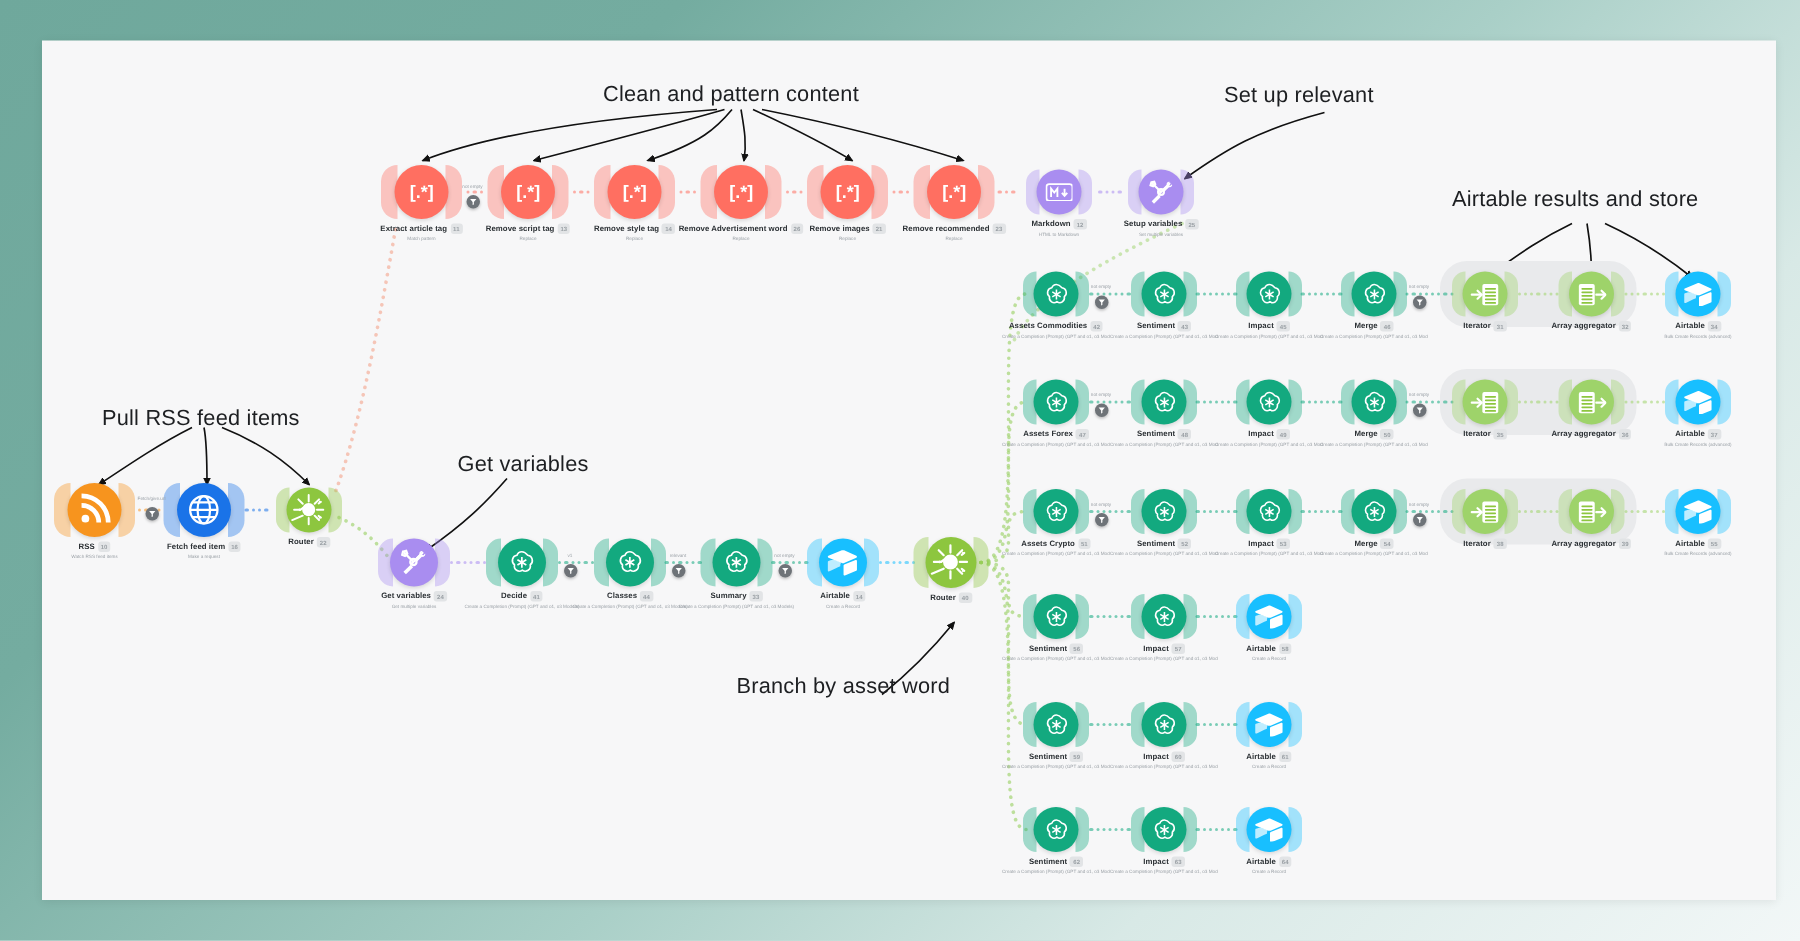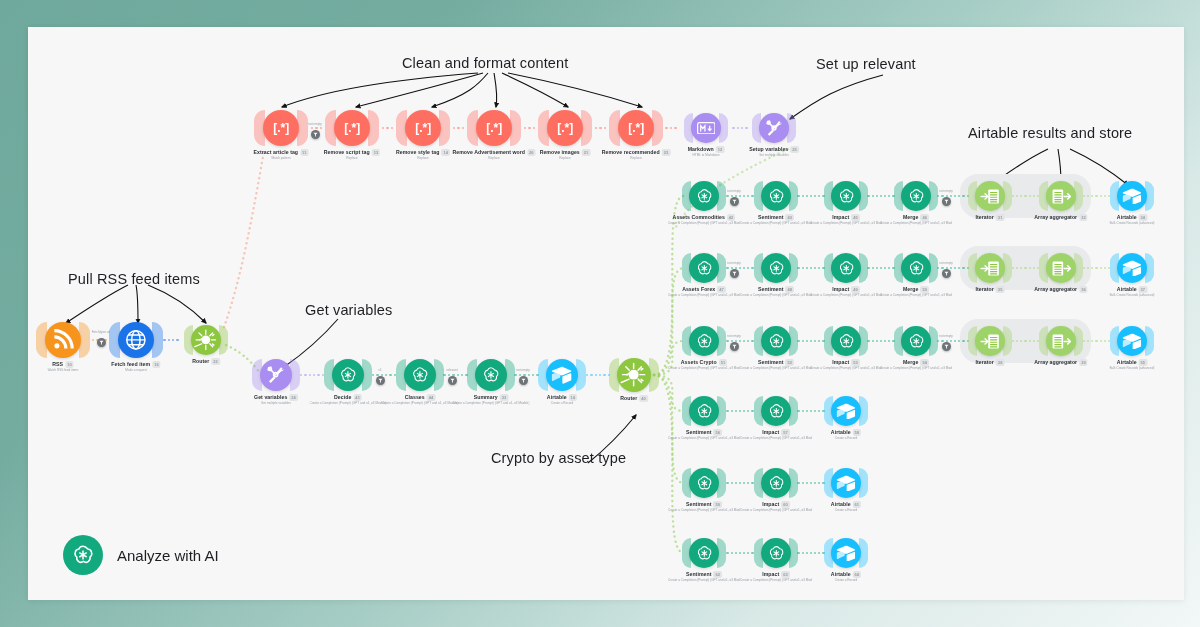--- a/index.html
+++ b/index.html
@@ -1221,30 +1221,21 @@
         <path d="M11.3 14.1l-2.8 1.3-.3.1-5.8 2.8c-.6.3-1.3-.1-1.3-.7v-7c0-.2.1-.4.3-.6.1-.1.2-.2.3-.2l1.5-.5c2.4-.7 3.1-.6 8.1 1.3.7.3.8 1.3.1 1.6z" opacity=".72"></path>
             </svg>
           </div>
           <div class="labels" style="top:33px;">
        <div class="n-title">Airtable<span class="chip">64</span></div>
        <div class="n-sub" style="max-width:72px;">Create a Record</div>
      </div>
         </div>
       </div>
 
-    <div class="anno" style="left:374px;top:28px;">Clean and format content</div>
+    <div class="anno" style="left:374px;top:28px;">Clean and pattern content</div>
     <div class="anno" style="left:788px;top:29px;">Set up relevant</div>
     <div class="anno" style="left:940px;top:98px;">Airtable results and store</div>
     <div class="anno" style="left:40px;top:244px;">Pull RSS feed items</div>
     <div class="anno" style="left:277px;top:275px;">Get variables</div>
-    <div class="anno" style="left:463px;top:423px;">Crypto by asset type</div>
-
-    <div class="legend" style="left:35px;top:508px;">
-      <span class="lbadge">
-        <svg viewBox="0 0 24 24" width="24" height="24" fill="none" stroke="#fff" stroke-width="1.5">
-          <path d="M12 3.2c-1.9 0-3.5 1.2-4.1 2.9-1.8.2-3.3 1.5-3.7 3.3-.5 1.8.2 3.6 1.6 4.6-.4 1.8.3 3.6 1.8 4.6 1.5 1 3.4.9 4.8-.2 1.4 1.1 3.3 1.2 4.8.2 1.5-1 2.2-2.8 1.8-4.6 1.4-1 2.1-2.8 1.6-4.6-.4-1.8-1.9-3.1-3.7-3.3C15.5 4.4 13.9 3.2 12 3.2z"></path>
-          <path d="M12 7.6v8.8M8.3 9.7l7.4 4.3M8.3 14l7.4-4.3"></path>
-        </svg>
-      </span>
-      <span class="ltext">Analyze with AI</span>
-    </div>
+    <div class="anno" style="left:463px;top:423px;">Branch by asset word</div>
+
   </div>
 </div>
 
 </body></html>

